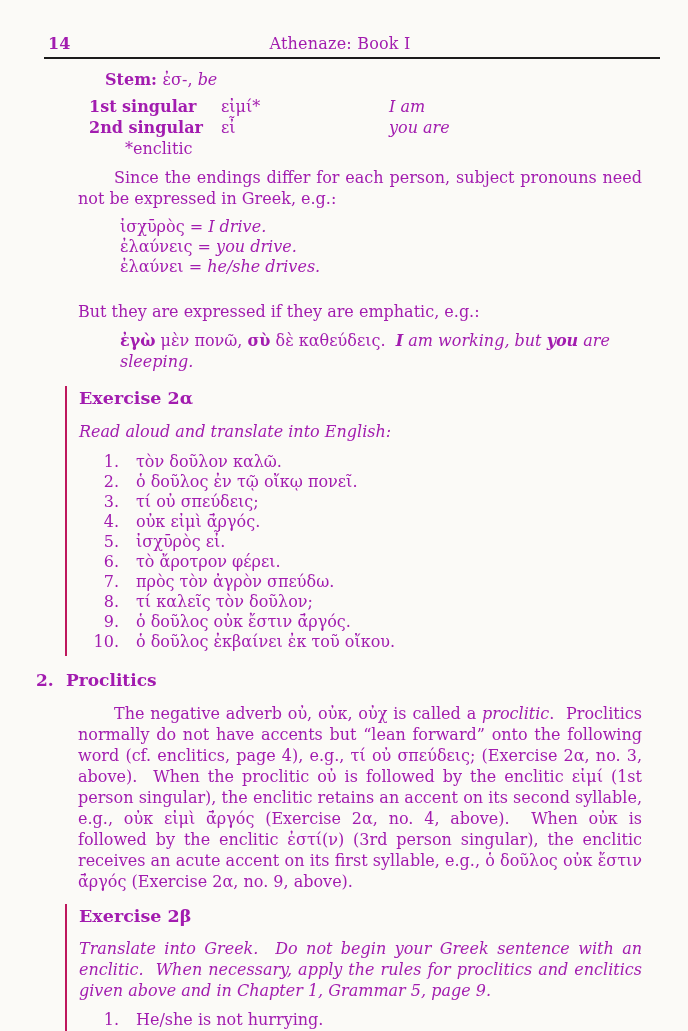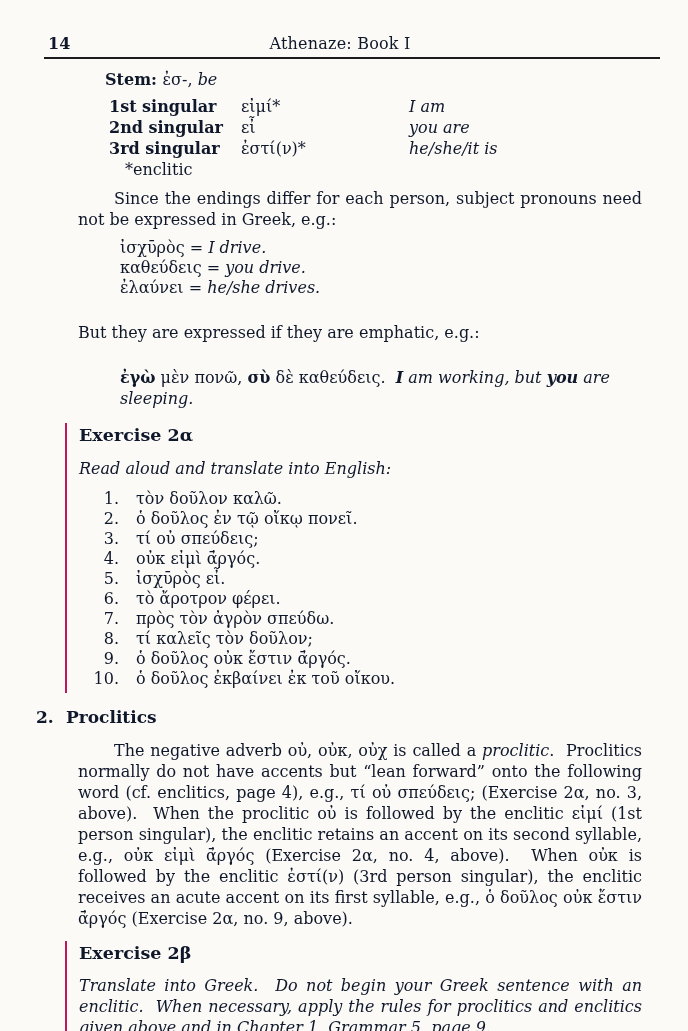--- a/index.html
+++ b/index.html
@@ -1,43 +1,43 @@
 <!DOCTYPE html>
 <html><head>
 <meta charset="utf-8">
 <style>
   html,body{margin:0;padding:0;background:#e8e8e6;}
   .page{
-    width:688px;height:1031px;background:#fbfaf7;color:#0f172a;
+    width:688px;height:1031px;background:#fbfaf7;color:#a21caf;
     font-family:"DejaVu Serif","Liberation Serif",serif;
     position:relative;overflow:hidden;box-sizing:border-box;
     padding-top:34px;
   }
   .b{font-weight:bold;}
   .i{font-style:italic;}
   .bi{font-weight:bold;font-style:italic;}
 
   .header{position:relative;height:20px;margin:0 46px;font-size:16px;}
   .pagenum{position:absolute;left:2px;top:0;font-weight:bold;}
   .book-title{position:absolute;left:0;right:8px;top:0;text-align:center;letter-spacing:.2px;}
   .rule{margin:3px 28px 0 44px;border-top:2.5px solid #1b1b1b;}
 
   .content{margin:0 46px 0 78px;font-size:16px;line-height:21px;}
 
   .stem{margin:10px 0 0 27px;}
-  .paradigm{margin:6px 0 0 31px;}
+  .paradigm{margin:6px 0 0 11px;}
   .prow{display:grid;grid-template-columns:132px 168px auto;line-height:21px;}
   .footnote{margin:0 0 0 47px;line-height:21px;}
 
   .para{text-align:justify;margin:8px 0 0 0;}
   .para.mt9{margin-top:24px;}
   .indent{text-indent:36px;}
 
   .examples{margin:8px 0 0 42px;line-height:20px;}
-  .emphatic{margin:24px 0 0 42px;line-height:21px;}
+  .emphatic{margin:8px 0 0 42px;line-height:21px;}
 
   .exercise{border-left:2px solid #be185d;margin:14px 0 0 -13px;padding:2px 0 4px 12px;}
   .exercise.b2{margin-top:12px;padding-bottom:6px;}
   .extitle{font-size:17.5px;font-weight:bold;margin:0;line-height:21px;}
   .exinstr{font-style:italic;margin:12px 0 0 0;text-align:justify;}
   .exinstr.mt11{margin-top:11px;}
   .exlist{margin:10px 0 0 0;}
   .exlist.one{margin-top:8px;}
   .item{display:flex;line-height:20px;}
   .b2 .item{line-height:21px;}
@@ -68,38 +68,33 @@
           <span>εἰμί*</span>
           <span class="i">I am</span>
         </div>
 
         <div class="prow">
           <span class="b">2nd singular</span>
           <span>εἶ</span>
           <span class="i">you are</span>
         </div>
 
-        <div class="prow">
-          <span class="b">3rd singular</span>
-          <span>ἐστί(ν)*</span>
-          <span class="i">he/she/it is</span>
-        </div>
       </div>
     <p class="footnote">*enclitic</p>
 
     <p class="para indent">Since the endings differ for each person, subject pronouns need not be expressed in Greek, e.g.:</p>
 
     <div class="examples">
 
         <div class="exline">
           <span>ἰσχῡρὸς = </span><span class="i">I drive.</span>
         </div>
 
         <div class="exline">
-          <span>καθεύδεις = </span><span class="i">you drive.</span>
+          <span>ἐλαύνεις = </span><span class="i">you drive.</span>
         </div>
 
         <div class="exline">
           <span>ἐλαύνει = </span><span class="i">he/she drives.</span>
         </div>
       </div>
 
     <p class="para mt9">But they are expressed if they are emphatic, e.g.:</p>
     <p class="emphatic"><span class="b">ἐγὼ</span><span> μὲν πονῶ, </span><span class="b">σὺ</span><span> δὲ καθεύδεις.&nbsp; </span><span class="bi">I</span><span class="i"> am working, but </span><span class="bi">you</span><span class="i"> are sleeping.</span></p>
 

